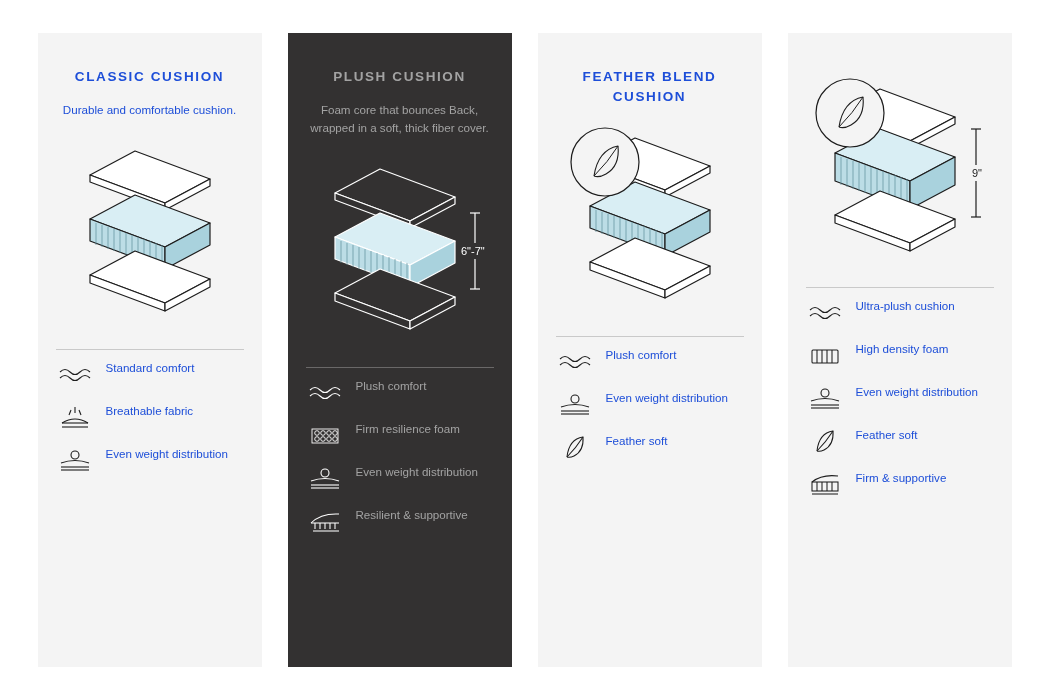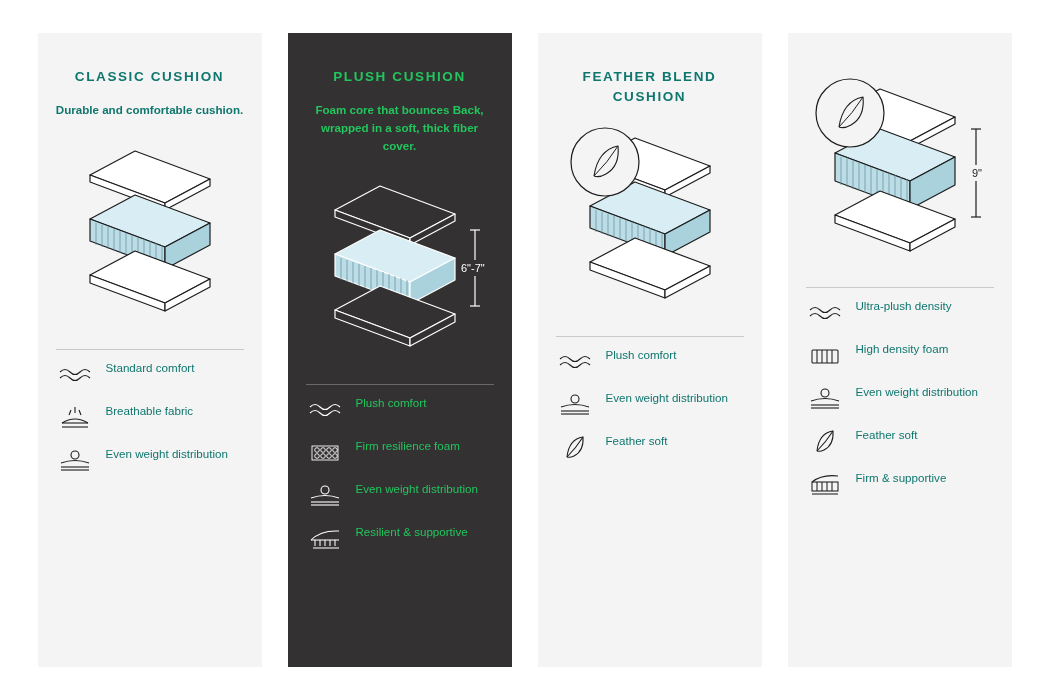--- a/index.html
+++ b/index.html
@@ -30,42 +30,41 @@
     height: 634px;
     box-sizing: border-box;
     padding: 24px 18px 18px 18px;
     display: flex;
     flex-direction: column;
     align-items: center;
     position: relative;
   }
   .card.light {
     background: #f4f4f4;
-    color: #0f766e;
+    color: #1d4ed8;
   }
   .card.dark {
     background: #333131;
-    color: #22c55e;
+    color: #a3a3a3;
   }
   .card-title {
     font-size: 13.5px;
     font-weight: bold;
     letter-spacing: 1.6px;
     text-align: center;
     line-height: 1.45;
     margin: 10px 0 0 0;
     text-transform: uppercase;
   }
   .card-desc {
     font-size: 11.6px;
     line-height: 1.55;
     text-align: center;
     margin-top: 14px;
     max-width: 190px;
-    font-weight: bold;
   }
   .illus {
     margin-top: 14px;
     width: 200px;
     height: 200px;
     position: relative;
   }
   .illus svg {
     display: block;
   }
@@ -396,21 +395,21 @@
     <div class="divider"></div>
 
     <div class="features">
       <div class="feature">
         <span class="feature-icon">
           <svg width="34" height="20" viewBox="0 0 34 20" fill="none" stroke="#1d1d1d" stroke-width="1.1">
             <path d="M2 7 Q7 2 12 7 T22 7 T32 7"></path>
               <path d="M2 13 Q7 8 12 13 T22 13 T32 13"></path>
           </svg>
         </span>
-        <span class="feature-label">Ultra-plush density</span>
+        <span class="feature-label">Ultra-plush cushion</span>
       </div>
       <div class="feature">
         <span class="feature-icon">
           <svg width="34" height="24" viewBox="0 0 34 24" fill="none" stroke="#1d1d1d" stroke-width="1.05">
             <rect x="4" y="6" width="26" height="13" rx="1"></rect>
             <line x1="9" y1="6" x2="9" y2="19"></line>
               <line x1="14" y1="6" x2="14" y2="19"></line>
             <line x1="19" y1="6" x2="19" y2="19"></line>
               <line x1="24" y1="6" x2="24" y2="19"></line>
           </svg>

